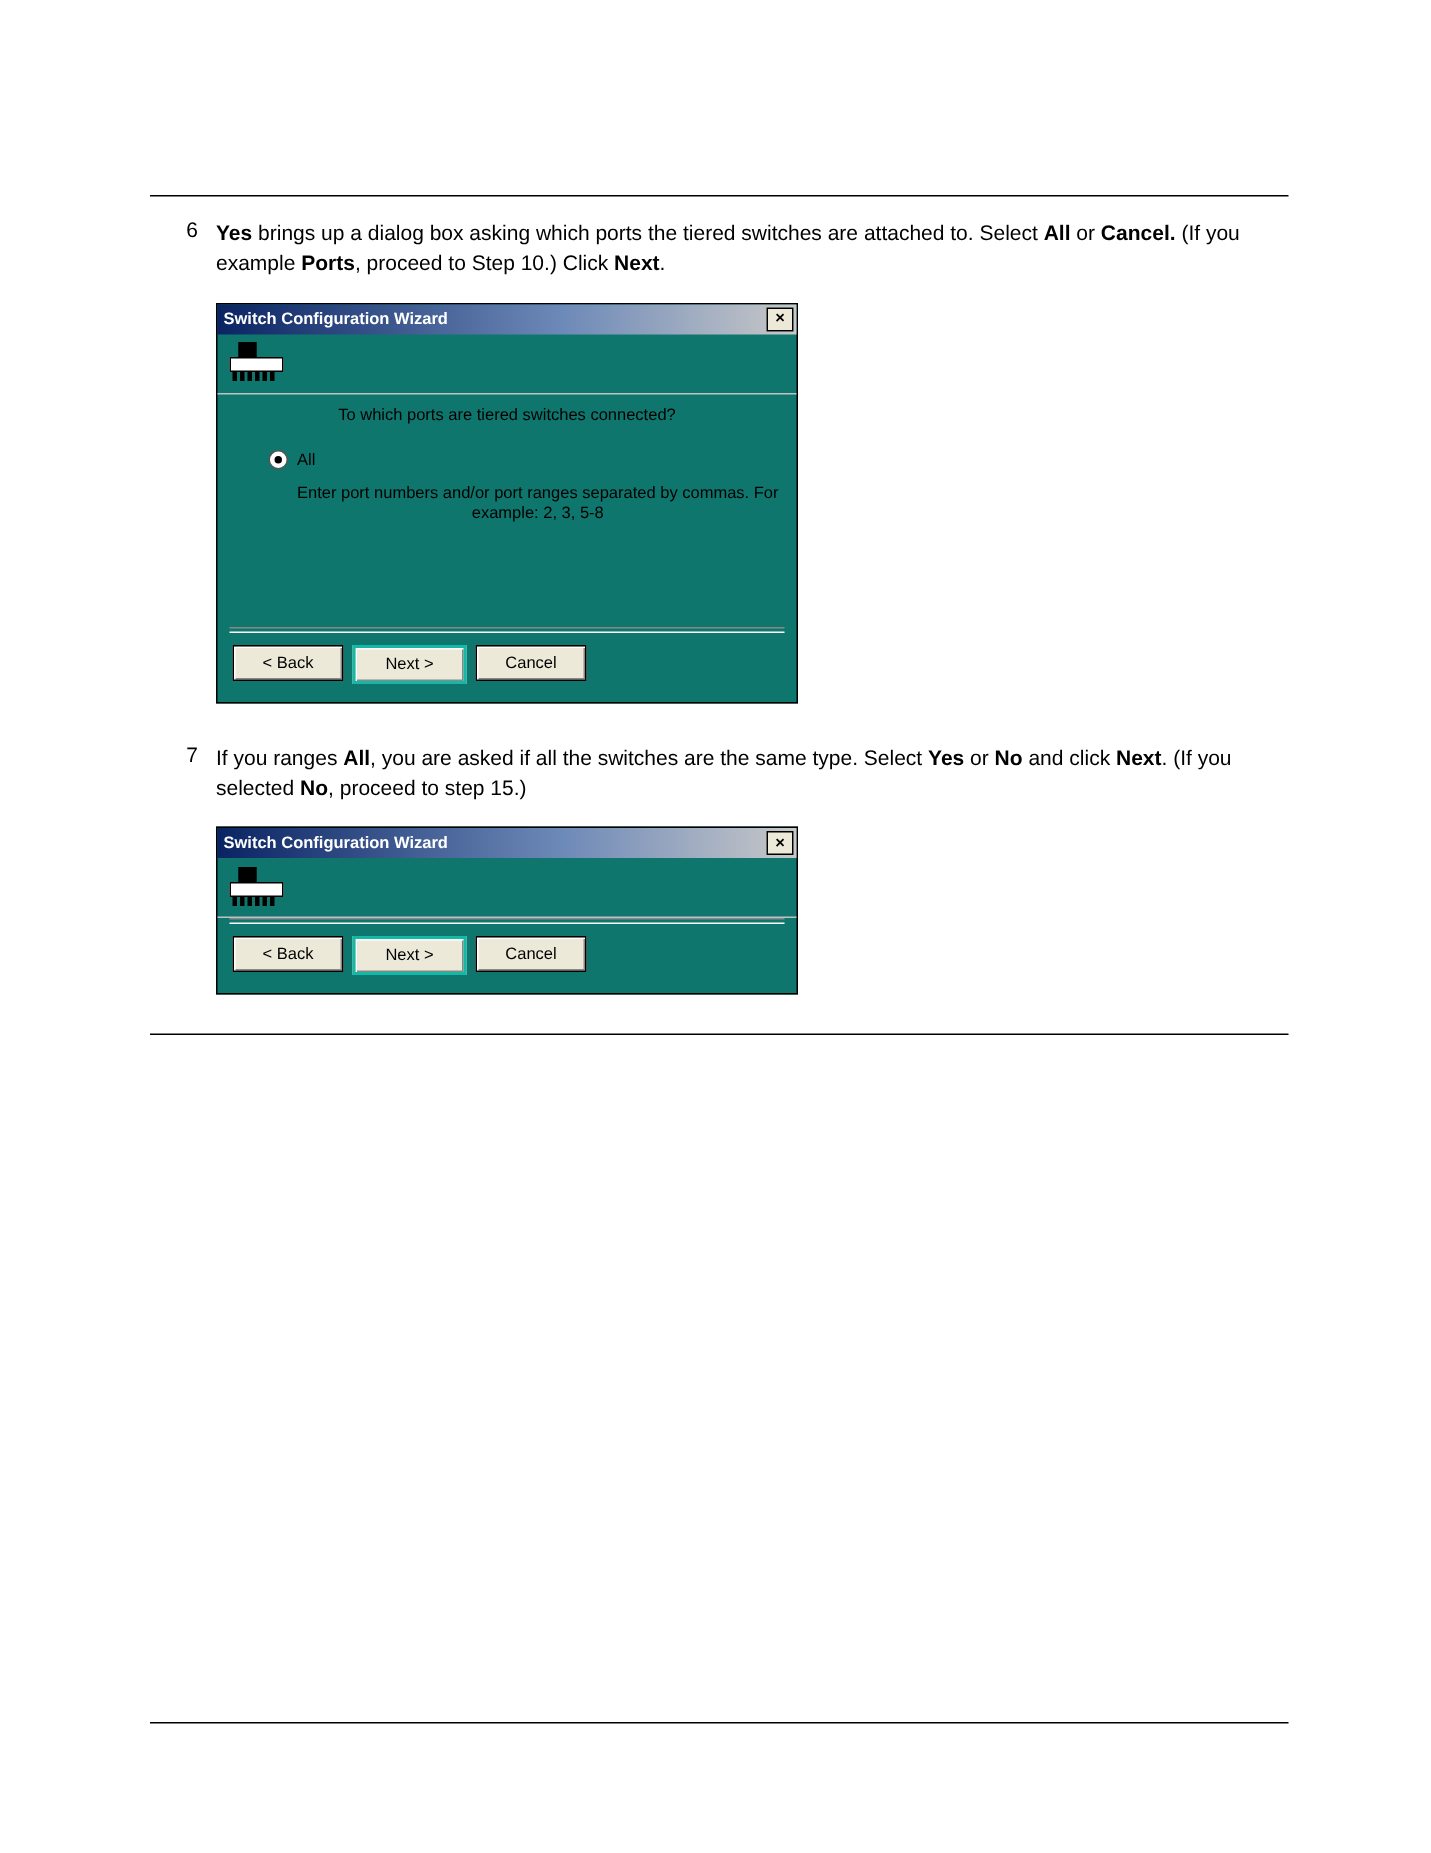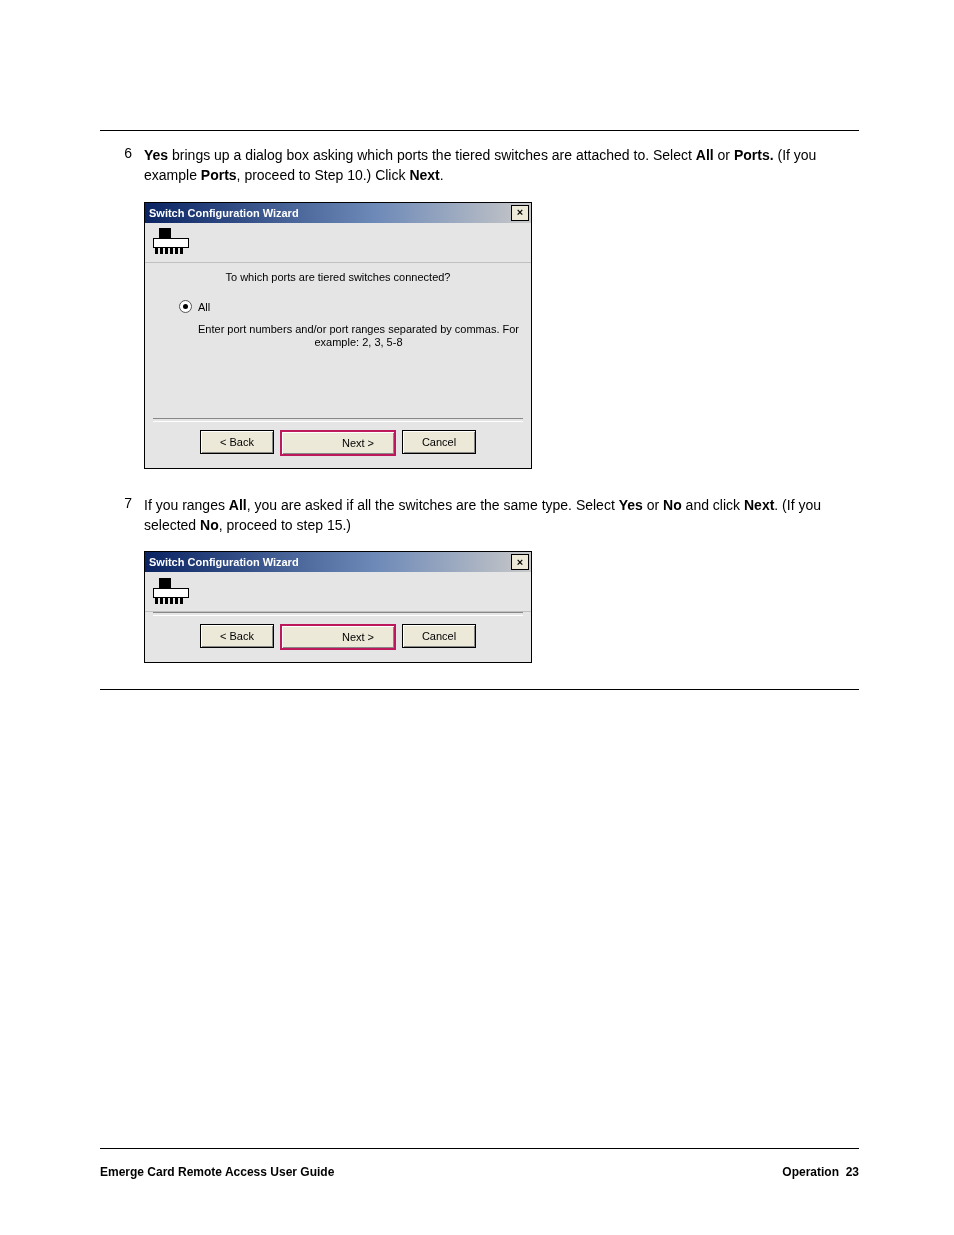--- a/index.html
+++ b/index.html
@@ -41,21 +41,21 @@
   .step-text b { font-weight: bold; }
 
   
   .dlg-wrap {
     margin-left: 44px;
     margin-bottom: 26px;
   }
   .dlg {
     width: 386px;
     border: 1px solid #000;
-    background: #e5e5e5;
+    background: #0f766e;
     font-family: Tahoma, Arial, sans-serif;
     font-size: 11px;
     position: relative;
   }
   .dlg-titlebar {
     height: 20px;
     background: linear-gradient(90deg, #0a2463, #6e8ab8 60%, #c8c8c8);
     display: flex;
     align-items: center;
     justify-content: space-between;
@@ -175,40 +175,39 @@
     line-height: 1.25;
   }
   .dlg-sep {
     margin: 0 8px 8px 8px;
     height: 2px;
     border-top: 1px solid #888;
     border-bottom: 1px solid #fff;
   }
   .dlg-btnrow {
     display: flex;
-    justify-content: center;
+    justify-content: flex-start;
     gap: 6px;
     padding: 0 10px 12px 10px;
   }
   .dlg-btn {
     width: 72px;
     height: 22px;
     background: #ece9d8;
     border: 1px solid #000;
     box-shadow: inset 1px 1px 0 #fff, inset -1px -1px 0 #888;
     font-family: Tahoma, Arial, sans-serif;
     font-size: 11px;
     display: inline-flex;
     align-items: center;
     justify-content: center;
     cursor: pointer;
   }
   .dlg-btn.default {
-    border: 2px solid #be185d;
-    padding-left: 40px;
+    border: 2px solid #14b8a6;
   }
 
   
   .footer-hr {
     position: absolute;
     left: 100px;
     right: 95px;
     bottom: 78px;
     border: none;
     border-top: 1px solid #000;
@@ -228,21 +227,21 @@
 </head>
 <body>
 
 <div class="page">
 
   <hr class="hr">
 
   <div class="step">
     <div class="step-num">6</div>
     <div class="step-text">
-      <b>Yes</b><span> brings up a dialog box asking which ports the tiered switches are attached to. Select </span><b>All</b><span> or </span><b>Ports.</b><span> (If you example </span><b>Ports</b><span>, proceed to Step 10.) Click </span><b>Next</b><span>.</span>
+      <b>Yes</b><span> brings up a dialog box asking which ports the tiered switches are attached to. Select </span><b>All</b><span> or </span><b>Cancel.</b><span> (If you example </span><b>Ports</b><span>, proceed to Step 10.) Click </span><b>Next</b><span>.</span>
     </div>
   </div>
 
   <div class="dlg-wrap">
     <div class="dlg dlg1">
       <div class="dlg-titlebar">
         <span class="dlg-title">Switch Configuration Wizard</span>
         <div class="dlg-close">
           <span>×</span>
         </div>
@@ -312,20 +311,14 @@
         <div class="dlg-btn">&lt; Back</div>
         <div class="dlg-btn default">Next &gt;</div>
         <div class="dlg-btn">Cancel</div>
       </div>
     </div>
   </div>
 
   <hr class="hr" style="margin-top:8px">
 
   <hr class="footer-hr">
-  <div class="footer">
-    <div class="left">Emerge Card Remote Access User Guide</div>
-    <div class="right">
-      <b>Operation</b>&nbsp;&nbsp;<b>23</b>
-    </div>
-  </div>
 
 </div>
 
 </body></html>

